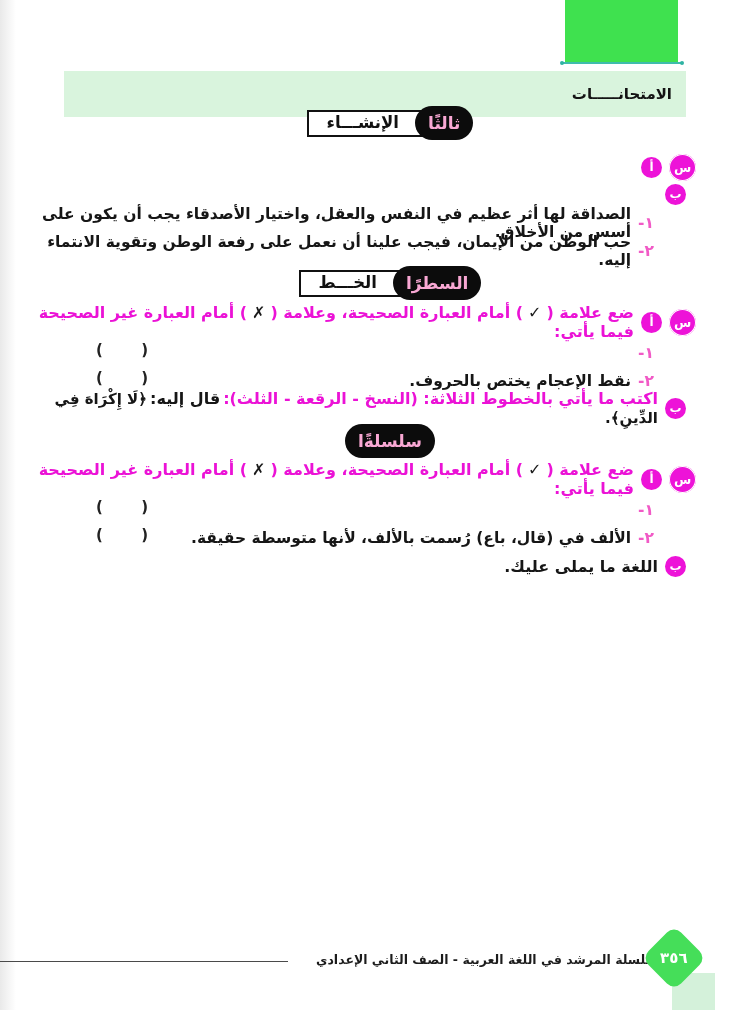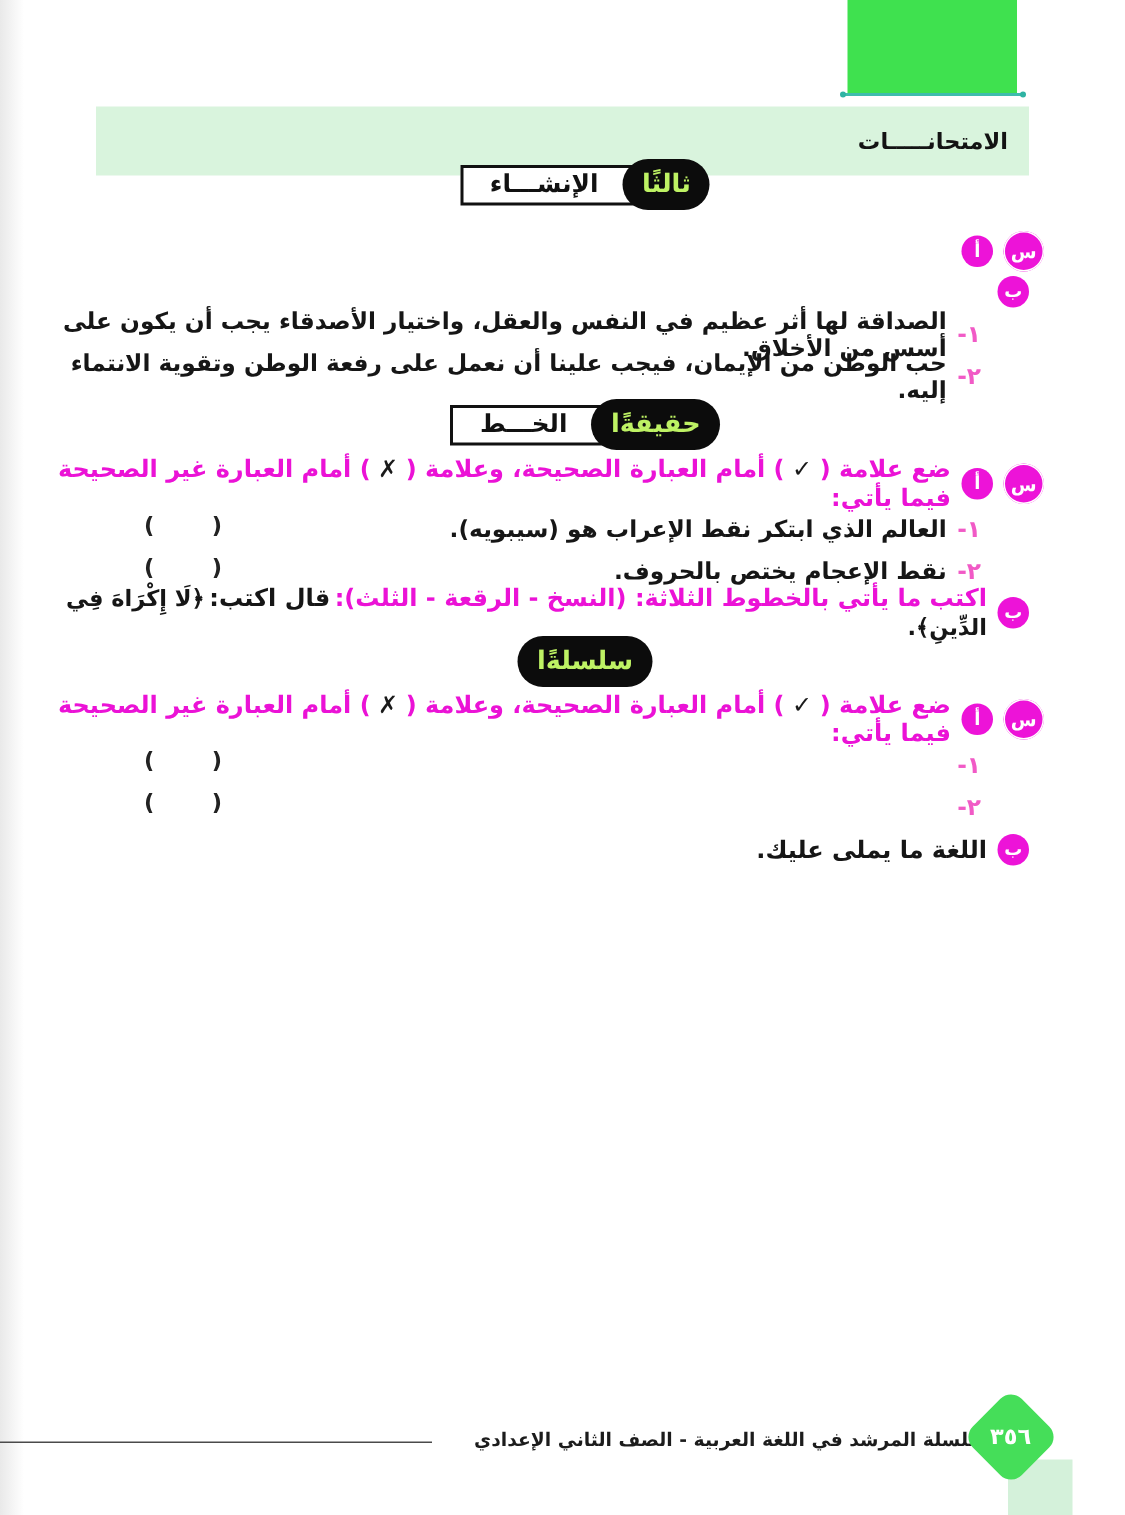--- a/index.html
+++ b/index.html
@@ -12,21 +12,21 @@
   .tab-underline{position:absolute;top:62px;right:68px;width:120px;height:2px;background:#3fbcac;}
   .tab-underline::before,.tab-underline::after{content:"";position:absolute;top:-1px;width:4px;height:4px;
         border-radius:50%;background:#2fb3a3;}
   .tab-underline::before{left:-2px}.tab-underline::after{right:-2px}
   .header-strip{position:absolute;top:71px;left:64px;right:64px;height:46px;background:#d9f4dd;
         direction:rtl;display:flex;align-items:center;padding-right:14px;box-sizing:border-box;
         font-size:15px;font-weight:bold;color:#131313;}
   
   .badge-row{position:absolute;left:0;right:0;display:flex;justify-content:center;direction:rtl;
         transform:translateX(15px);}
-  .badge-pill{background:#0c0c0c;color:#bef264;font-size:17px;font-weight:bold;height:34px;
+  .badge-pill{background:#0c0c0c;color:#f9a8d4;font-size:17px;font-weight:bold;height:34px;
         line-height:34px;padding:0 13px;border-radius:17px;position:relative;z-index:2;}
   .badge-box{background:#fff;border:2.5px solid #111;height:27px;box-sizing:border-box;margin-top:3.5px;
         margin-right:-16px;padding:0 30px 0 18px;font-size:16.5px;font-weight:bold;line-height:22px;
         color:#111;z-index:1;}
   
   .row{position:absolute;left:30px;right:0;height:26px;direction:rtl;display:flex;
         align-items:center;gap:7px;font-weight:bold;color:#161616;}
   .row.qa{padding-right:54px;font-size:16px;}
   .row.qb{padding-right:64px;font-size:16px;}
   .row.item{padding-right:96px;font-size:15.5px;}
@@ -78,59 +78,59 @@
   <div class="row item" style="top:210px">
     <span class="num">١-</span>
     <span>الصداقة لها أثر عظيم في النفس والعقل، واختيار الأصدقاء يجب أن يكون على أسس من الأخلاق.</span>
   </div>
   <div class="row item" style="top:238px">
     <span class="num">٢-</span>
     <span>حب الوطن من الإيمان، فيجب علينا أن نعمل على رفعة الوطن وتقوية الانتماء إليه.</span>
   </div>
 
   <div class="badge-row" style="top:266px">
-    <div class="badge-pill">حقيقةًا</div>
+    <div class="badge-pill">السطرًا</div>
     <div class="badge-box">الخـــط</div>
   </div>
 
   <div class="row qa" style="top:309px">
     <span class="q-badge">س</span>
     <span class="marker">أ</span>
     <span class="qtext mg"><span>ضع علامة (</span><span class="mark">✓</span><span>) أمام العبارة الصحيحة، وعلامة (</span><span class="mark">✗</span><span>) أمام العبارة غير الصحيحة فيما يأتي:</span></span>
   </div>
   <div class="row item" style="top:340px">
     <span class="num">١-</span>
-    <span>العالم الذي ابتكر نقط الإعراب هو (سيبويه).</span>
     <span class="slot">(      )</span>
   </div>
   <div class="row item" style="top:368px">
     <span class="num">٢-</span>
     <span>نقط الإعجام يختص بالحروف.</span>
     <span class="slot">(      )</span>
   </div>
   <div class="row qb" style="top:395px">
     <span class="marker">ب</span>
-    <span class="qtext"><span class="mg">اكتب ما يأتي بالخطوط الثلاثة: (النسخ - الرقعة - الثلث):</span><span>قال اكتب:</span><span class="verse">﴿لَا إِكْرَاهَ فِي الدِّينِ﴾.</span></span>
+    <span class="qtext"><span class="mg">اكتب ما يأتي بالخطوط الثلاثة: (النسخ - الرقعة - الثلث):</span><span>قال إليه:</span><span class="verse">﴿لَا إِكْرَاهَ فِي الدِّينِ﴾.</span></span>
   </div>
 
   <div class="badge-row" style="top:424px">
     <div class="badge-pill">سلسلةًا</div>
   </div>
 
   <div class="row qa" style="top:466px">
     <span class="q-badge">س</span>
     <span class="marker">أ</span>
     <span class="qtext mg"><span>ضع علامة (</span><span class="mark">✓</span><span>) أمام العبارة الصحيحة، وعلامة (</span><span class="mark">✗</span><span>) أمام العبارة غير الصحيحة فيما يأتي:</span></span>
   </div>
   <div class="row item" style="top:497px">
     <span class="num">١-</span>
     <span class="slot">(      )</span>
   </div>
   <div class="row item" style="top:525px">
     <span class="num">٢-</span>
+    <span>الألف في (قال، باع) رُسمت بالألف، لأنها متوسطة حقيقة.</span>
     <span class="slot">(      )</span>
   </div>
   <div class="row qb" style="top:553px">
     <span class="marker">ب</span>
     <span>اللغة ما يملى عليك.</span>
   </div>
 
   <div class="footer-line"></div>
   <div class="footer-text">سلسلة المرشد في اللغة العربية - الصف الثاني الإعدادي</div>
   <div class="corner-strip"></div>

